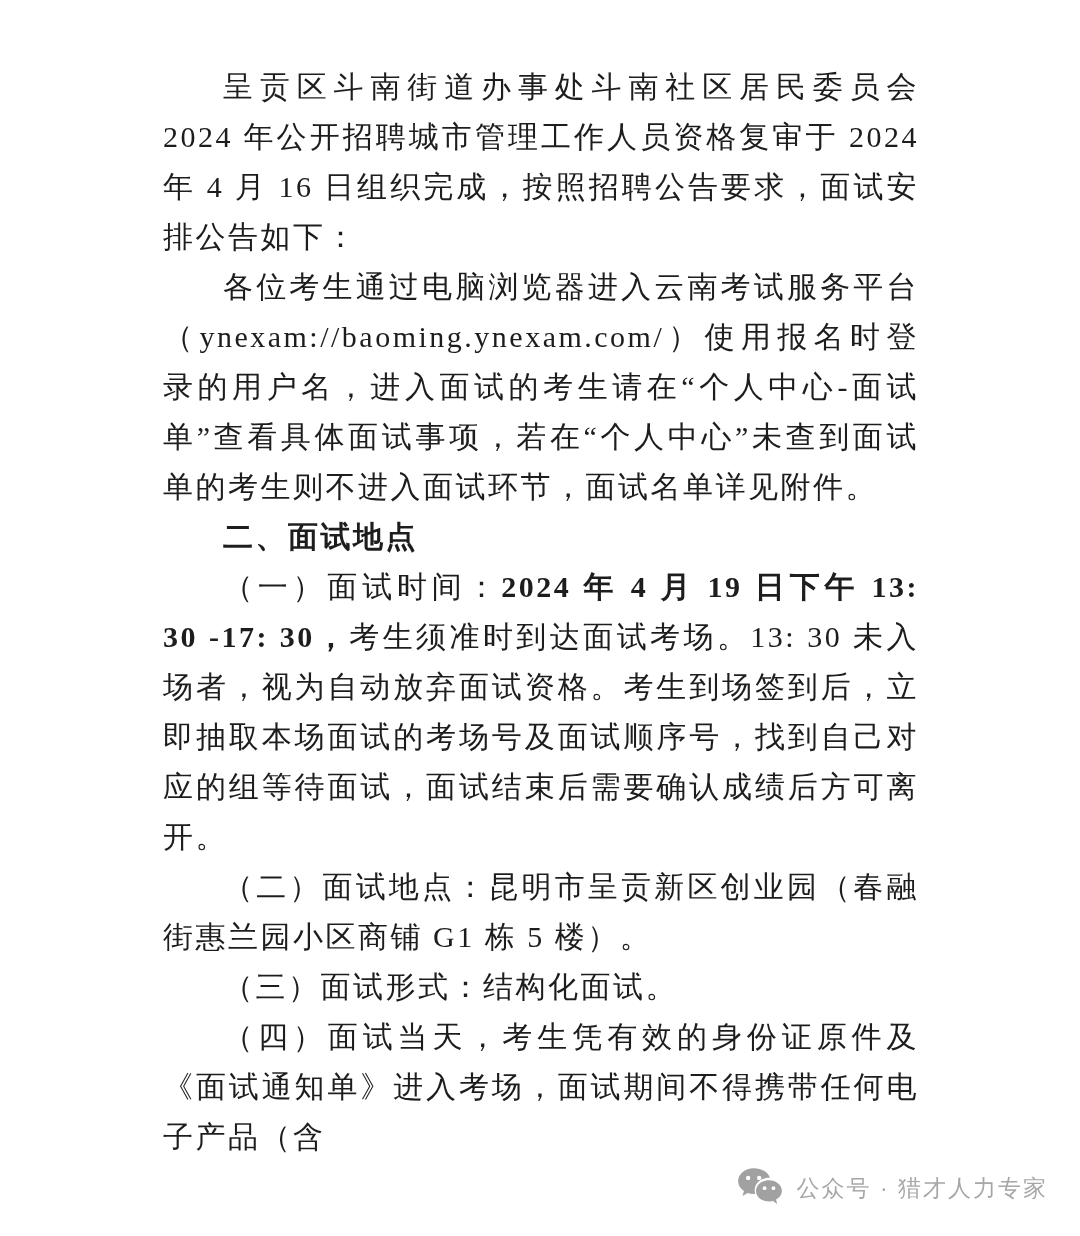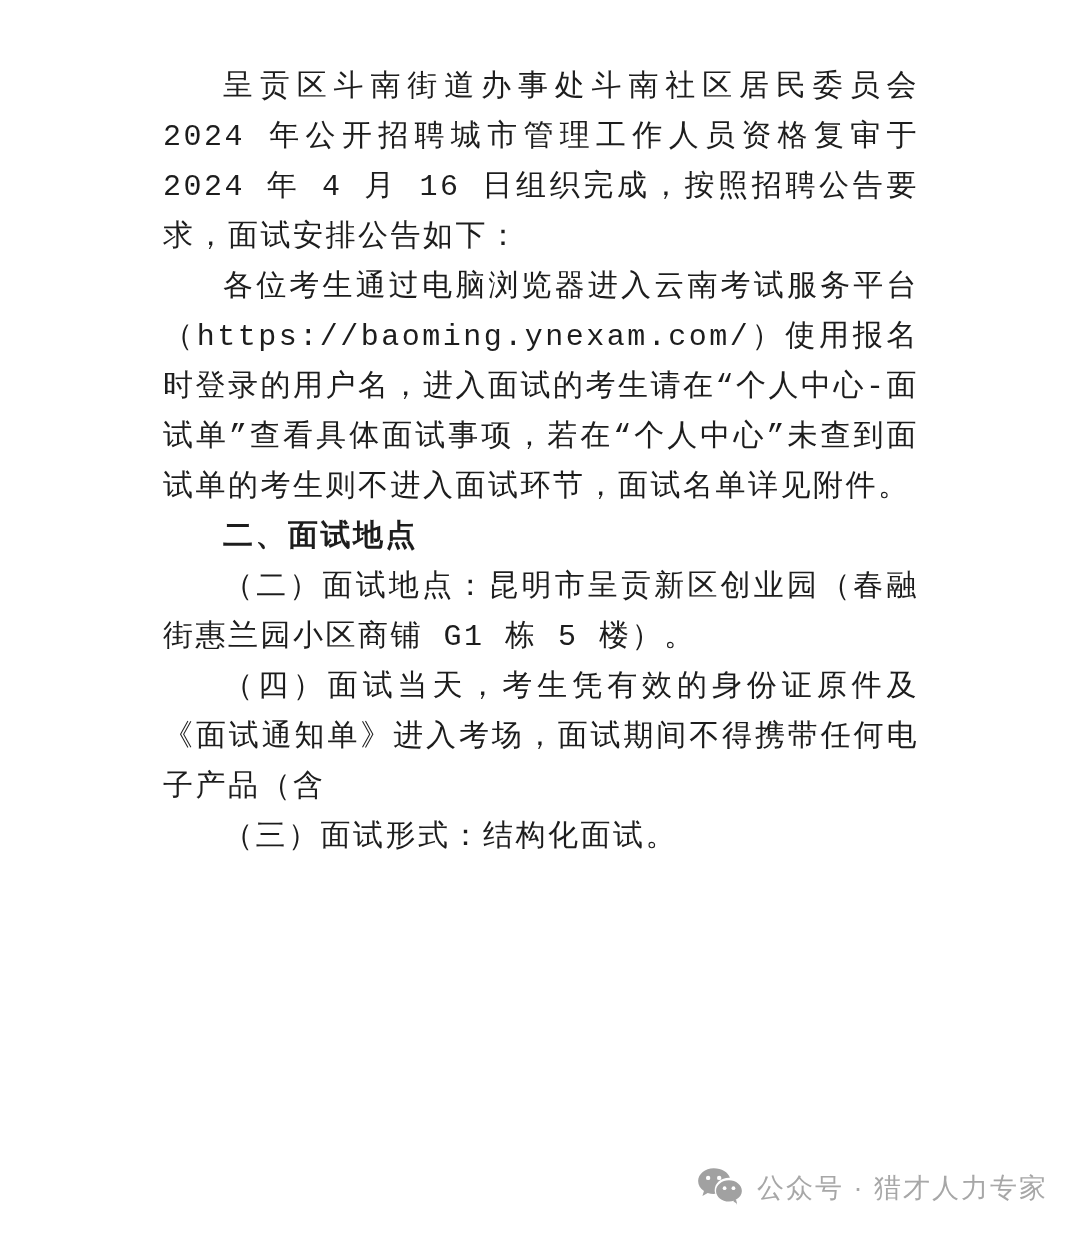--- a/index.html
+++ b/index.html
@@ -21,71 +21,73 @@
     width: 756px;
   }
   .para {
     font-size: 30px;
     line-height: 50px;
     letter-spacing: 2.5px;
     text-align: justify;
     text-justify: inter-character;
     text-indent: 2em;
     color: #1d1d1d;
-    font-family: Liberation Mono, monospace;
   }
   .heading {
     font-weight: 700;
   }
   .bold-seg {
     font-weight: 700;
   }
   .footer {
     position: absolute;
     top: 1166px;
     right: 32px;
     display: flex;
     align-items: center;
     gap: 12px;
     color: #a7a7a7;
     font-family: "Liberation Sans", "DejaVu Sans", sans-serif;
-    font-size: 27px;
+    font-size: 23px;
     letter-spacing: 2px;
     white-space: nowrap;
   }
   .wechat-icon-box {
     width: 50px;
     height: 44px;
     flex: 0 0 auto;
     display: inline-flex;
     align-items: center;
     justify-content: center;
   }
 </style>
 </head>
 <body>
 
 <div class="doc">
   <p class="para">
     <span>呈贡区斗南街道办事处斗南社区居民委员会 2024 年公开招聘城市管理工作人员资格复审于 2024 年 4 月 16 日组织完成，按照招聘公告要求，面试安排公告如下：</span>
   </p>
   <p class="para">
-    <span>各位考生通过电脑浏览器进入云南考试服务平台（https://baoming.ynexam.com/）使用报名时登录的用户名，进入面试的考生请在“个人中心-面试单”查看具体面试事项，若在“个人中心”未查到面试单的考生则不进入面试环节，面试名单详见附件。</span>
+    <span>各位考生通过电脑浏览器进入云南考试服务平台（ynexam://baoming.ynexam.com/）使用报名时登录的用户名，进入面试的考生请在“个人中心-面试单”查看具体面试事项，若在“个人中心”未查到面试单的考生则不进入面试环节，面试名单详见附件。</span>
   </p>
   <p class="para heading">
     <span>二、面试地点</span>
   </p>
   <p class="para">
+    <span>（一）面试时间：</span><span class="bold-seg">2024 年 4 月 19 日下午 13: 30 -17: 30，</span><span>考生须准时到达面试考场。13: 30 未入场者，视为自动放弃面试资格。考生到场签到后，立即抽取本场面试的考场号及面试顺序号，找到自己对应的组等待面试，面试结束后需要确认成绩后方可离开。</span>
+  </p>
+  <p class="para">
     <span>（二）面试地点：昆明市呈贡新区创业园（春融街惠兰园小区商铺 G1 栋 5 楼）。</span>
   </p>
   <p class="para">
-    <span>（四）面试当天，考生凭有效的身份证原件及《面试通知单》进入考场，面试期间不得携带任何电子产品（含</span>
+    <span>（三）面试形式：结构化面试。</span>
   </p>
   <p class="para">
-    <span>（三）面试形式：结构化面试。</span>
+    <span>（四）面试当天，考生凭有效的身份证原件及《面试通知单》进入考场，面试期间不得携带任何电子产品（含</span>
   </p>
 </div>
 
 <div class="footer">
   <span class="wechat-icon-box">
     <svg width="50" height="44" viewBox="0 0 48 42" xmlns="http://www.w3.org/2000/svg" aria-hidden="true">
       <g fill="#a1a1a1">
         <path d="M18 2C9.7 2 3 7.5 3 14.3c0 3.9 2.2 7.3 5.6 9.6l-1.5 4.7 5.1-2.8c1.8.6 3.7.9 5.8.9.5 0 1 0 1.5-.1-.4-1.1-.6-2.3-.6-3.5 0-6.6 6.1-11.9 13.7-11.9h.9C31.9 5.7 25.6 2 18 2z"></path>
         <circle cx="12.6" cy="11.3" r="2.1" fill="#ffffff"></circle>
         <circle cx="23.2" cy="11.3" r="2.1" fill="#ffffff"></circle>

